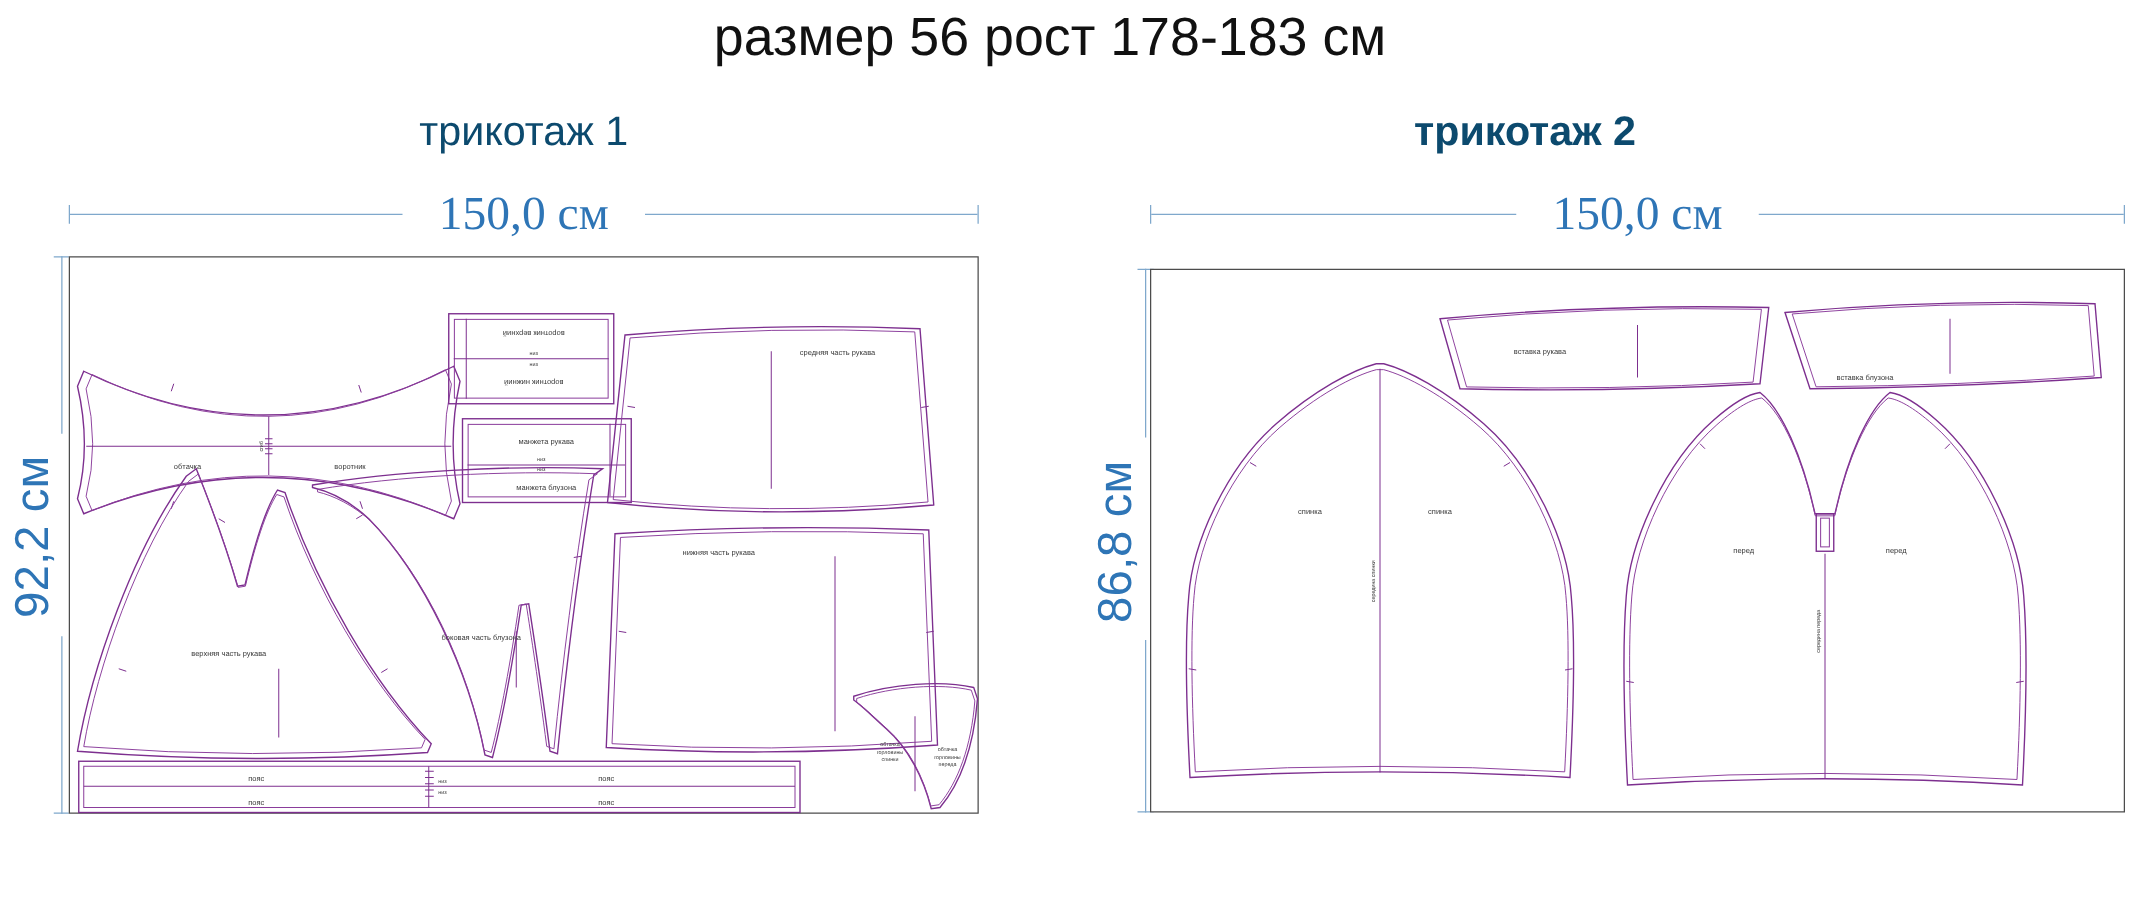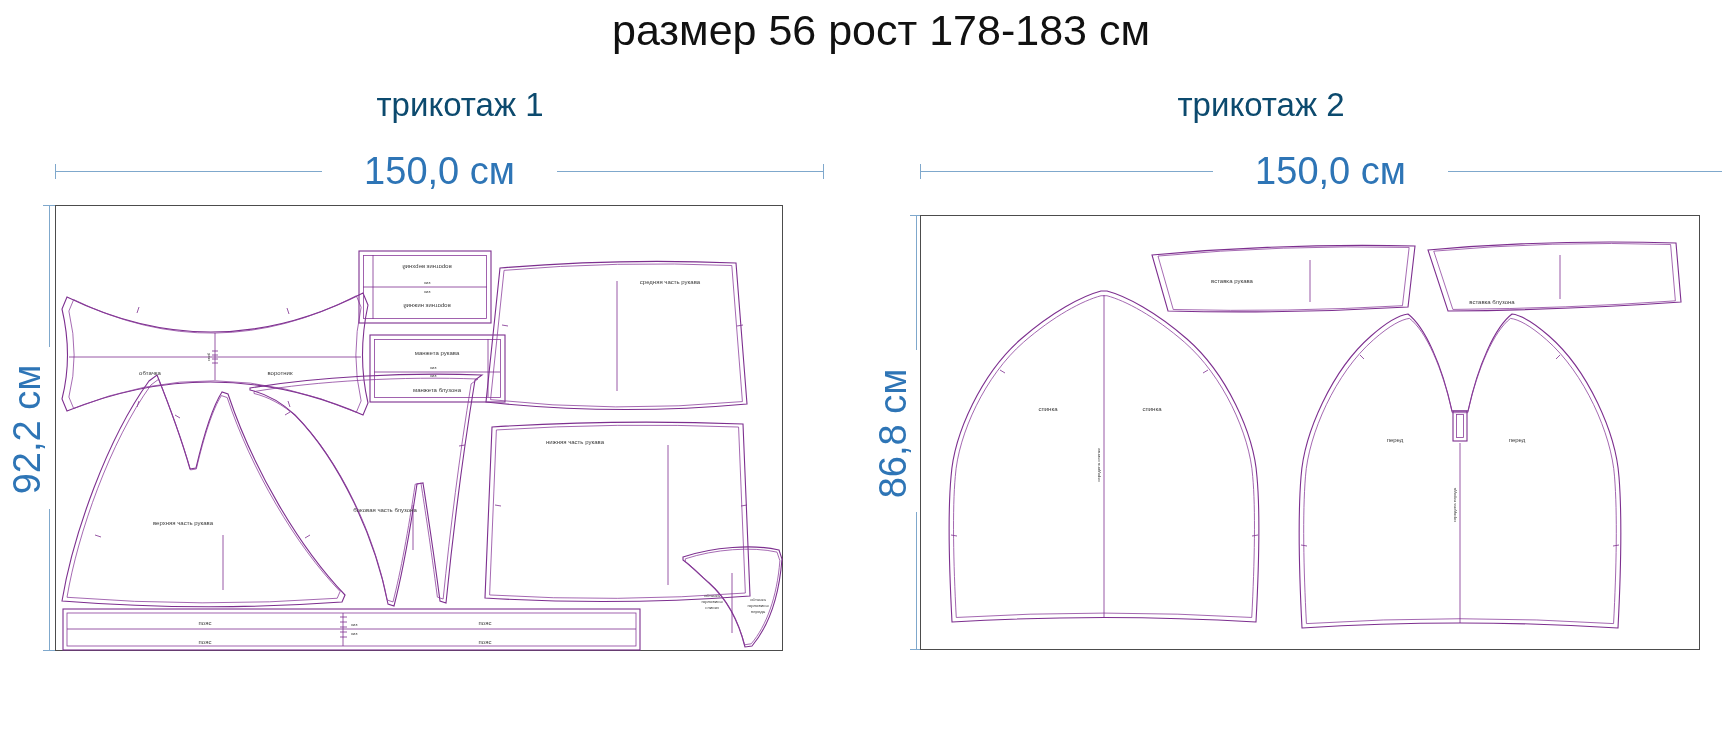--- a/index.html
+++ b/index.html
@@ -1,22 +1,22 @@
 <!DOCTYPE html>
 <html><head>
 <meta charset="utf-8">
 <style>
   html,body{margin:0;padding:0;background:#ffffff;width:1722px;height:732px;overflow:hidden;
     font-family:"Liberation Sans", sans-serif;}
-  .abs{position:absolute;padding-left:41px;}
+  .abs{position:absolute;}
   #stage{position:relative;width:1722px;height:732px;background:#fff;}
   .title{top:6px;left:0;width:1680px;text-align:center;font-size:43px;color:#111;}
   .subtitle{top:86px;text-align:center;font-size:33px;color:#0c4a6e;}
   .dim-h-label{position:absolute;top:0;left:50%;transform:translateX(-50%);
-    font-size:38px;line-height:44px;color:#2e75b6;background:#fff;padding:0 10px;white-space:nowrap;}
+    font-size:38px;line-height:44px;color:#2e75b6;background:#fff;padding:0 10px;white-space:nowrap;font-family:Liberation Serif, serif;}
   .dim-line{position:absolute;background:#7fa8cc;height:1px;top:22px;}
   .dim-tick-v{position:absolute;background:#7fa8cc;width:1px;height:15px;top:15px;}
   .vline{position:absolute;width:1px;background:#7fa8cc;}
   .htick{position:absolute;height:1px;background:#7fa8cc;width:13px;}
   .v-label{position:absolute;width:160px;text-align:center;font-size:38px;color:#2e75b6;
     transform:rotate(-90deg);white-space:nowrap;}
   .panel{position:absolute;border:1.5px solid #4c4c4c;box-sizing:border-box;background:#fff;}
   svg{position:absolute;overflow:visible;}
   svg text{font-family:"Liberation Sans", sans-serif;fill:#3a3a3a;}
   .lbl{font-size:6px;}
@@ -26,21 +26,21 @@
   .detail{fill:none;stroke:#7d2f8f;stroke-width:0.8;}
 </style>
 </head>
 <body>
 
 <div id="stage">
 
   <div class="abs title">размер 56 рост 178-183 см</div>
 
   <div class="abs subtitle" style="left:55px;width:728px;">трикотаж 1</div>
-  <div class="abs subtitle" style="left:920px;width:600px;">трикотаж 2</div>
+  <div class="abs subtitle" style="left:920px;width:600px;font-weight:bold;">трикотаж 2</div>
 
   <div class="abs" style="left:55px;top:149px;width:728px;height:46px;">
     <div class="dim-tick-v" style="left:0;"></div>
     <div class="dim-tick-v" style="right:0;"></div>
     <div class="dim-line" style="left:1px;width:266px;"></div>
     <div class="dim-line" style="right:1px;width:266px;"></div>
     <div class="dim-h-label">150,0 см</div>
   </div>
 
   <div class="abs" style="left:920px;top:149px;width:780px;height:46px;">

